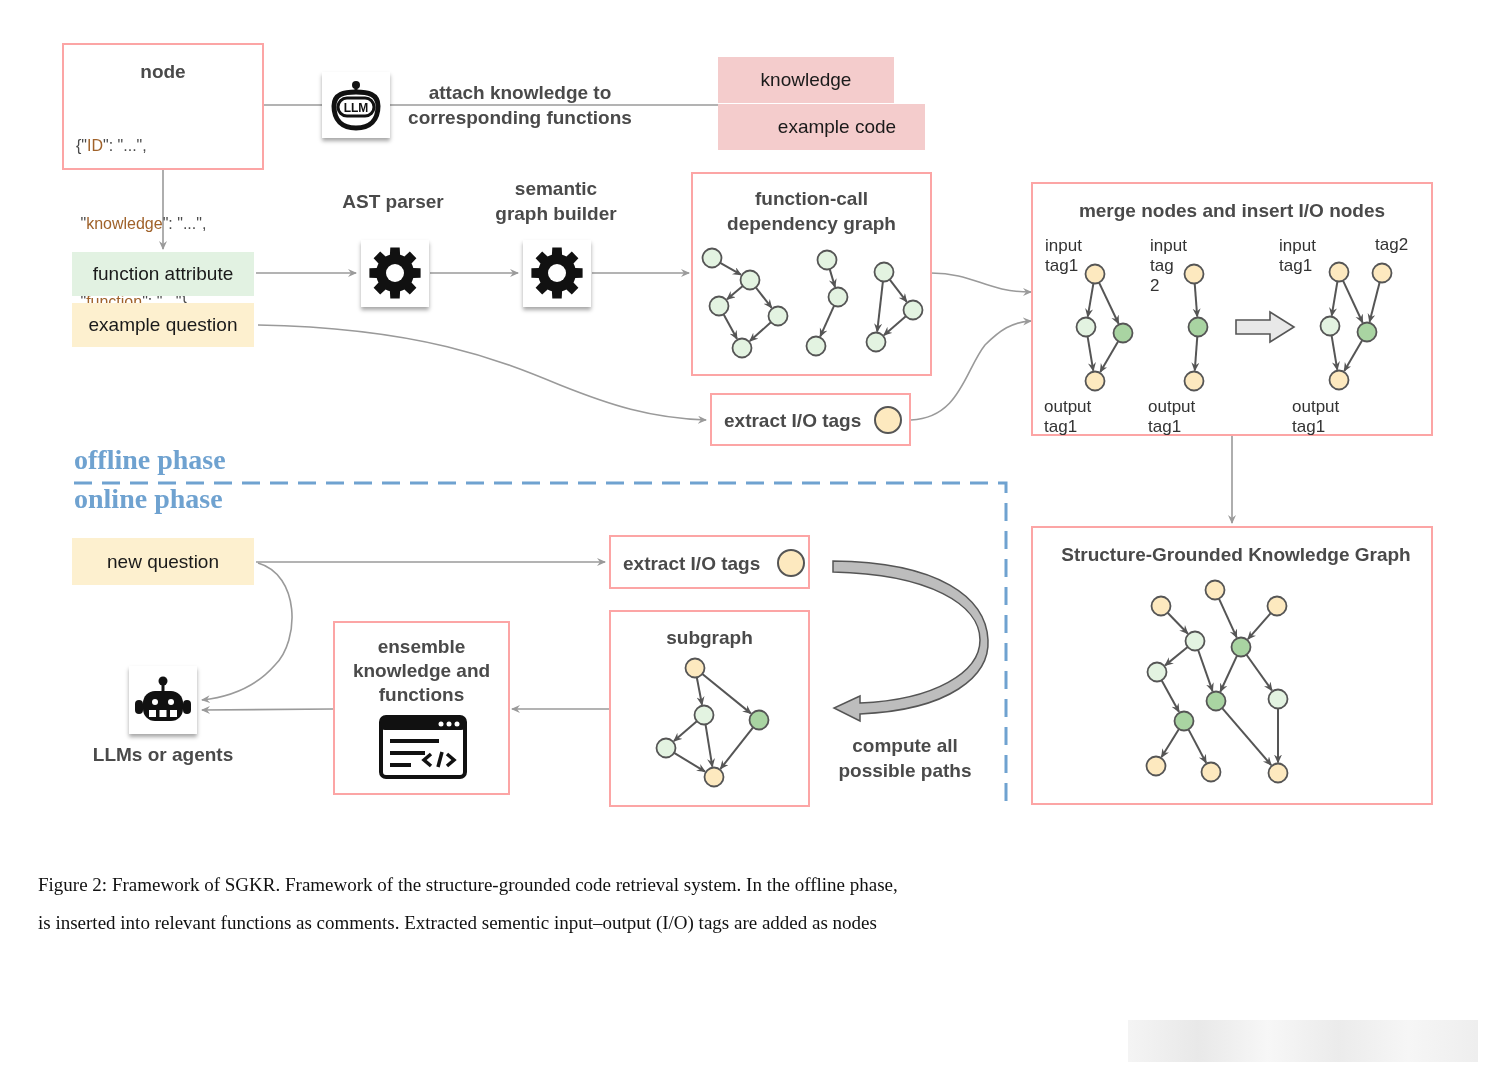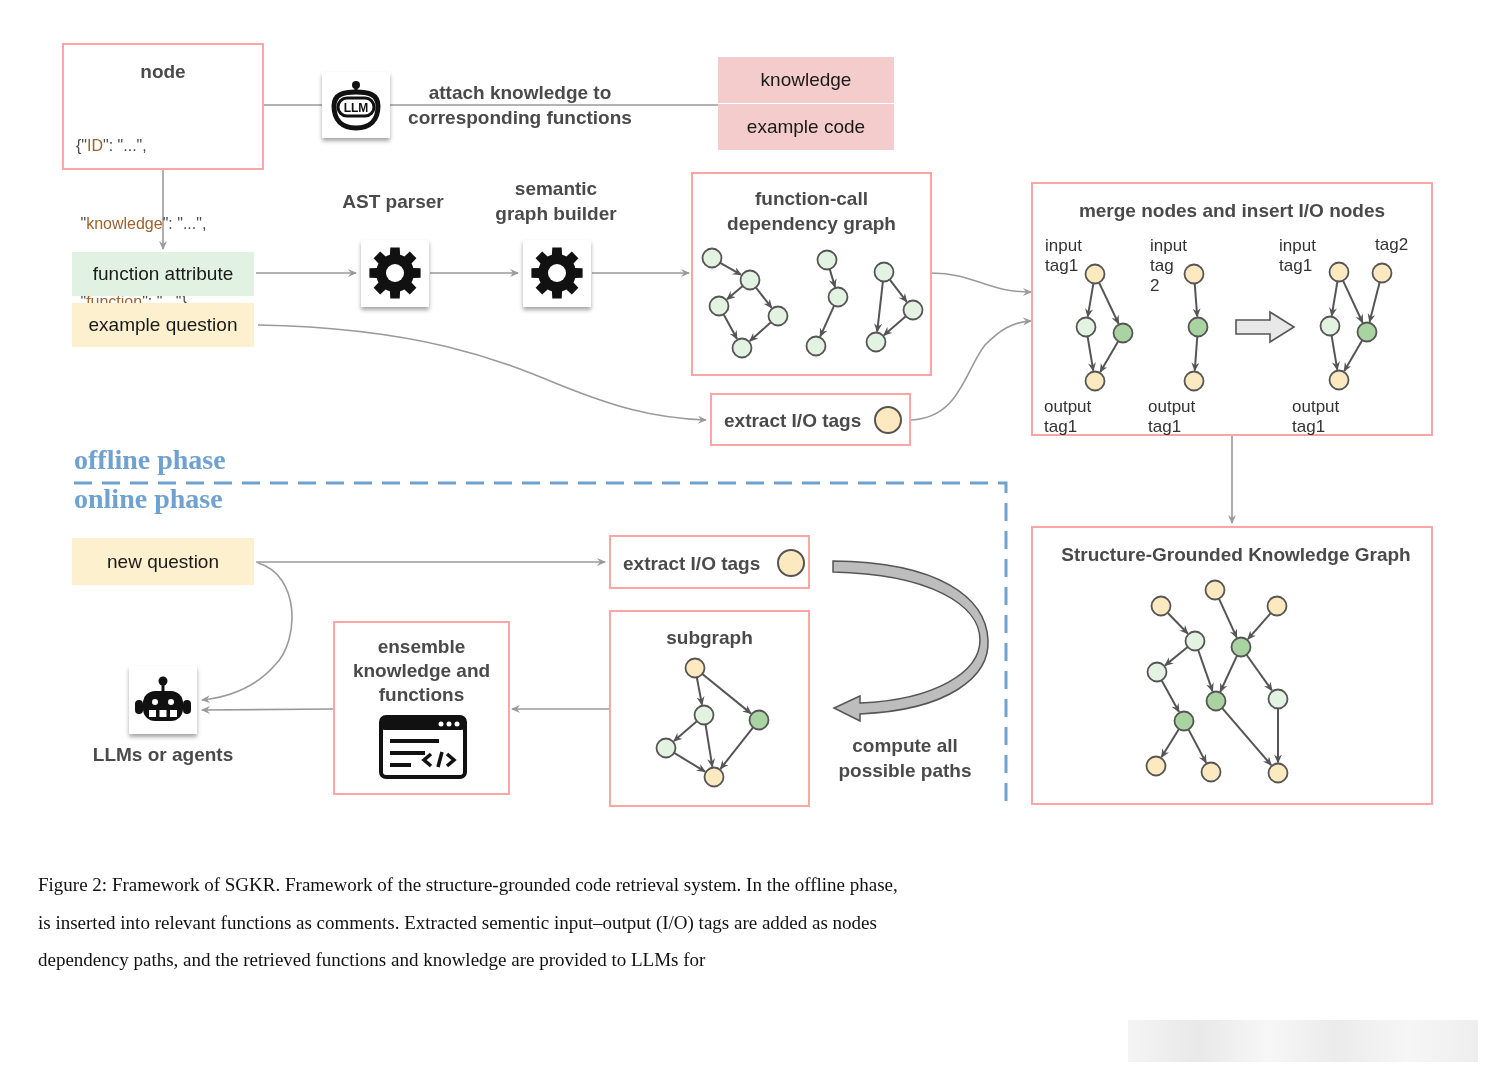--- a/index.html
+++ b/index.html
@@ -178,21 +178,21 @@
     <rect x="16" y="26" width="36" height="18" rx="9" fill="#fff" stroke="#111" stroke-width="3"></rect>
     <text x="34" y="40" text-anchor="middle" font-size="12" font-weight="bold" fill="#111">LLM</text>
   </svg>
 </div>
 <div class="title abs" style="left:390px;top:80px;width:260px;">
   <div>attach knowledge to</div>
   <div>corresponding functions</div>
 </div>
 
 <div class="abs plain" style="left:718px;top:57px;width:176px;height:46px;line-height:46px;background:#f4cccc;">knowledge</div>
-<div class="abs plain" style="left:718px;top:104px;width:176px;height:46px;line-height:46px;background:#f4cccc;">example code</div>
+<div class="abs plain" style="left:718px;top:104px;width:176px;height:46px;line-height:46px;background:#f4cccc;padding-left:31px;">example code</div>
 
 <div class="abs plain" style="left:72px;top:252px;width:182px;height:44px;line-height:44px;background:#e2f2e2;">function attribute</div>
 <div class="abs plain" style="left:72px;top:303px;width:182px;height:44px;line-height:44px;background:#fdf0cf;">example question</div>
 
 <div class="title abs" style="left:318px;top:189px;width:150px;">AST parser</div>
 <div class="title abs" style="left:470px;top:176px;width:172px;">
   <div>semantic</div>
   <div>graph builder</div>
 </div>
 
@@ -294,16 +294,15 @@
     <rect x="20" y="44" width="7" height="7" fill="#fff"></rect>
       <rect x="30.5" y="44" width="7" height="7" fill="#fff"></rect>
       <rect x="41" y="44" width="7" height="7" fill="#fff"></rect>
   </svg>
 </div>
 <div class="title abs" style="left:72px;top:742px;width:182px;">LLMs or agents</div>
 
 <div class="caption">
   <span class="line">Figure 2: Framework of SGKR. Framework of the structure-grounded code retrieval system. In the offline phase,</span>
   <span class="line">is inserted into relevant functions as comments. Extracted sementic input–output (I/O) tags are added as nodes</span>
-  <span class="line">dependency paths, and the retrieved functions and knowledge are provided to LLMs for</span>
 </div>
 
 <div class="abs" style="left:1128px;top:1020px;width:350px;height:42px;background:linear-gradient(90deg,#f3f3f3,#e6e6e6 20%,#f6f6f6 40%,#e9e9e9 60%,#f5f5f5 80%,#ececec);opacity:0.9;"></div>
 
 </body></html>

